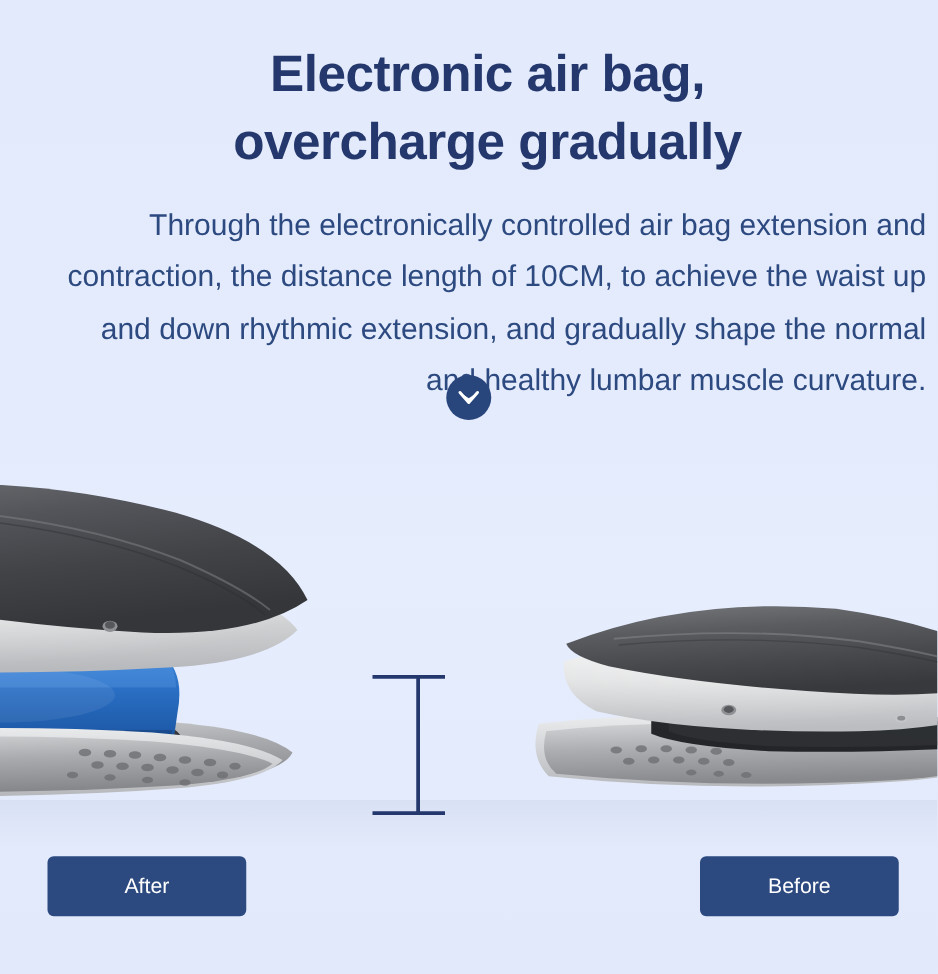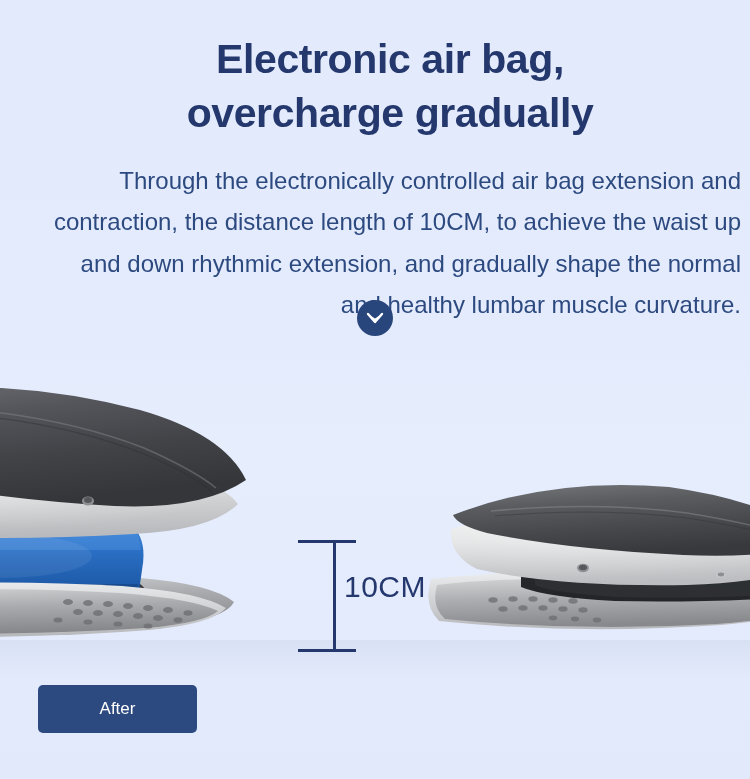--- a/index.html
+++ b/index.html
@@ -352,18 +352,18 @@
         <ellipse cx="296" cy="119.5" rx="3.2" ry="1.9" fill="#8c8e92"></ellipse>
         <path d="M350,68 L376,72 L372,80 L348,75 Z" fill="#1f2124" opacity="0.8"></path>
       </svg>
     </div>
   </div>
 
   <div class="dimension">
     <div class="dim-tick dim-tick-top"></div>
     <div class="dim-line-v"></div>
     <div class="dim-tick dim-tick-bottom"></div>
-    <div class="dim-label">10CM</div>
   </div>
 
   <button class="btn btn-after">After</button>
+  <button class="btn btn-before">Before</button>
 
 </div>
 
 </body></html>

